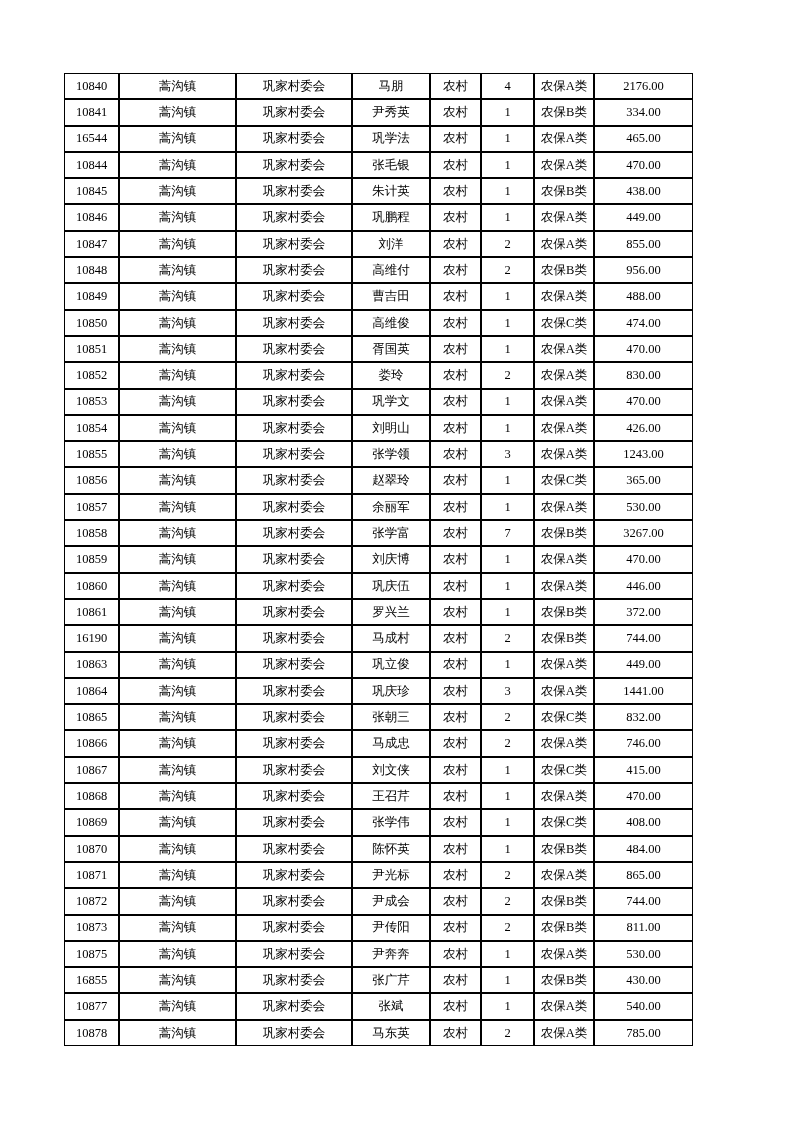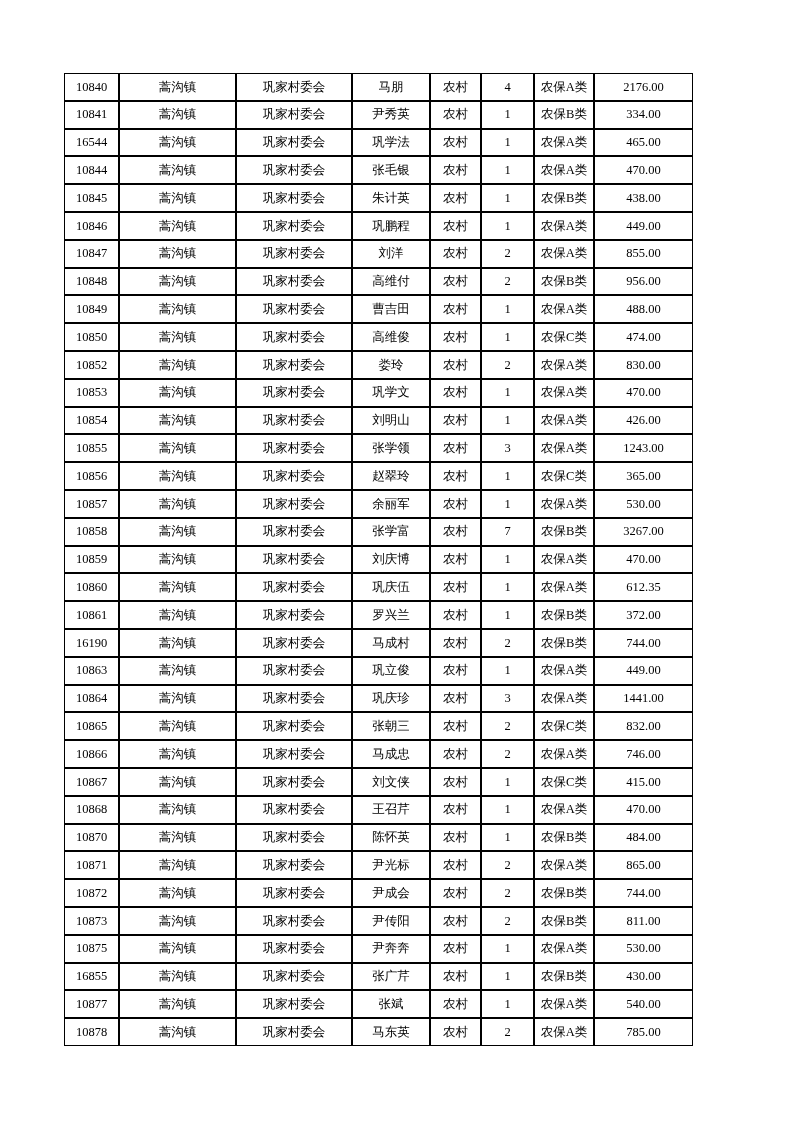--- a/index.html
+++ b/index.html
@@ -148,20 +148,30 @@
           <td>10850</td>
           <td>蒿沟镇</td>
           <td>巩家村委会</td>
           <td>高维俊</td>
           <td>农村</td>
           <td>1</td>
           <td>农保C类</td>
           <td>474.00</td>
         </tr>
         <tr>
+          <td>10851</td>
+          <td>蒿沟镇</td>
+          <td>巩家村委会</td>
+          <td>胥国英</td>
+          <td>农村</td>
+          <td>1</td>
+          <td>农保A类</td>
+          <td>470.00</td>
+        </tr>
+        <tr>
           <td>10852</td>
           <td>蒿沟镇</td>
           <td>巩家村委会</td>
           <td>娄玲</td>
           <td>农村</td>
           <td>2</td>
           <td>农保A类</td>
           <td>830.00</td>
         </tr>
         <tr>
@@ -235,21 +245,21 @@
           <td>470.00</td>
         </tr>
         <tr>
           <td>10860</td>
           <td>蒿沟镇</td>
           <td>巩家村委会</td>
           <td>巩庆伍</td>
           <td>农村</td>
           <td>1</td>
           <td>农保A类</td>
-          <td>612.35</td>
+          <td>446.00</td>
         </tr>
         <tr>
           <td>10861</td>
           <td>蒿沟镇</td>
           <td>巩家村委会</td>
           <td>罗兴兰</td>
           <td>农村</td>
           <td>1</td>
           <td>农保B类</td>
           <td>372.00</td>
@@ -316,20 +326,30 @@
         </tr>
         <tr>
           <td>10868</td>
           <td>蒿沟镇</td>
           <td>巩家村委会</td>
           <td>王召芹</td>
           <td>农村</td>
           <td>1</td>
           <td>农保A类</td>
           <td>470.00</td>
+        </tr>
+        <tr>
+          <td>10869</td>
+          <td>蒿沟镇</td>
+          <td>巩家村委会</td>
+          <td>张学伟</td>
+          <td>农村</td>
+          <td>1</td>
+          <td>农保C类</td>
+          <td>408.00</td>
         </tr>
         <tr>
           <td>10870</td>
           <td>蒿沟镇</td>
           <td>巩家村委会</td>
           <td>陈怀英</td>
           <td>农村</td>
           <td>1</td>
           <td>农保B类</td>
           <td>484.00</td>

